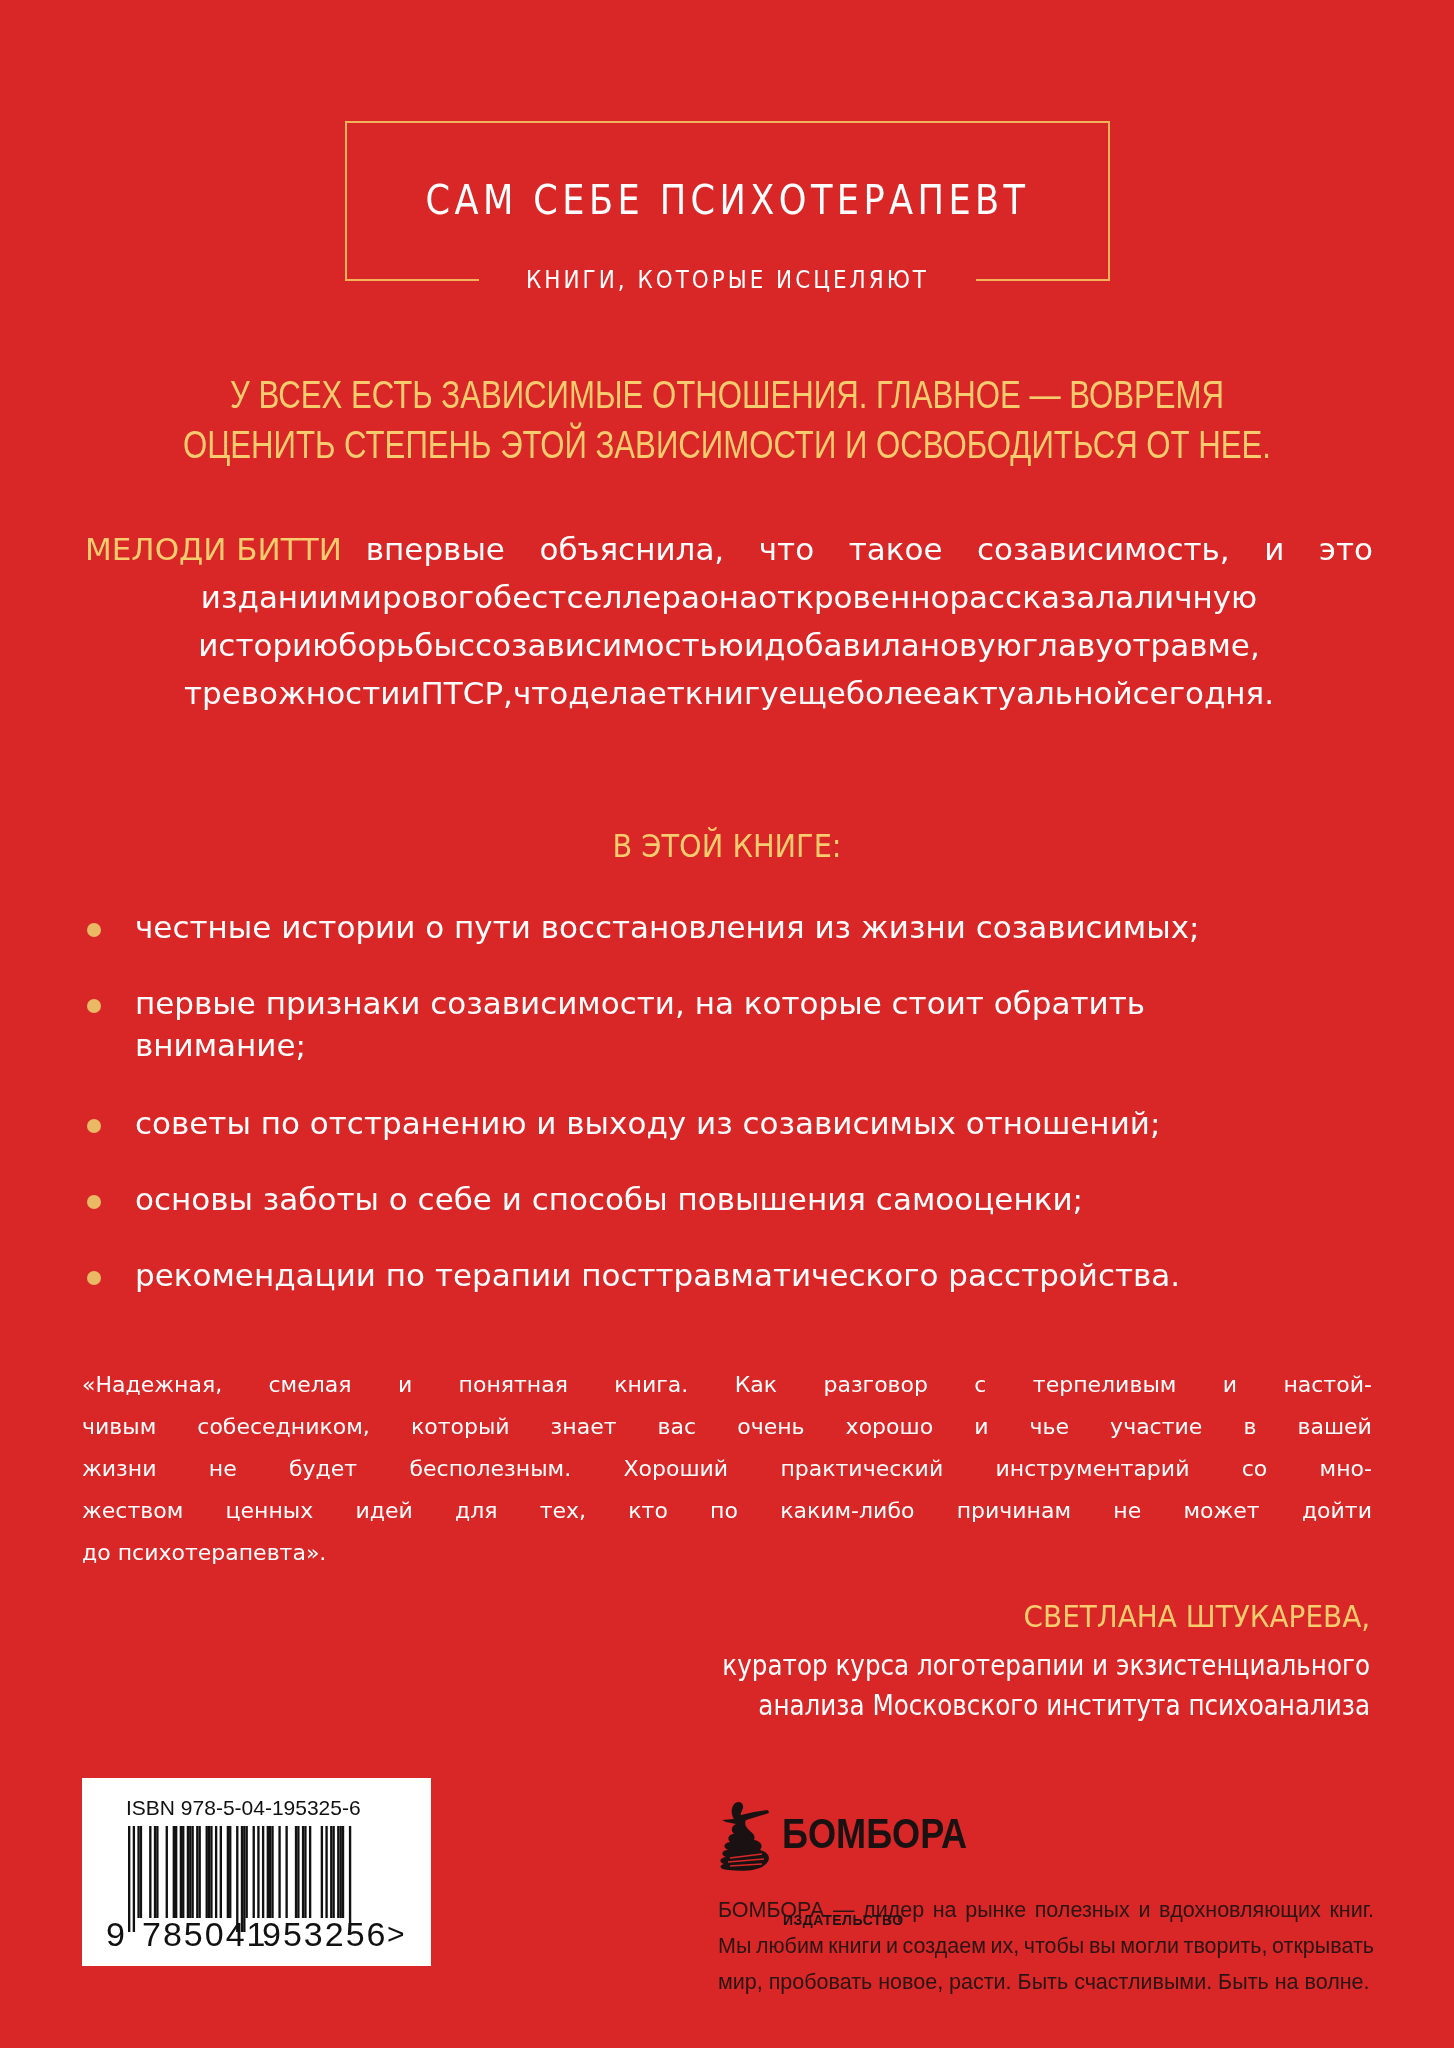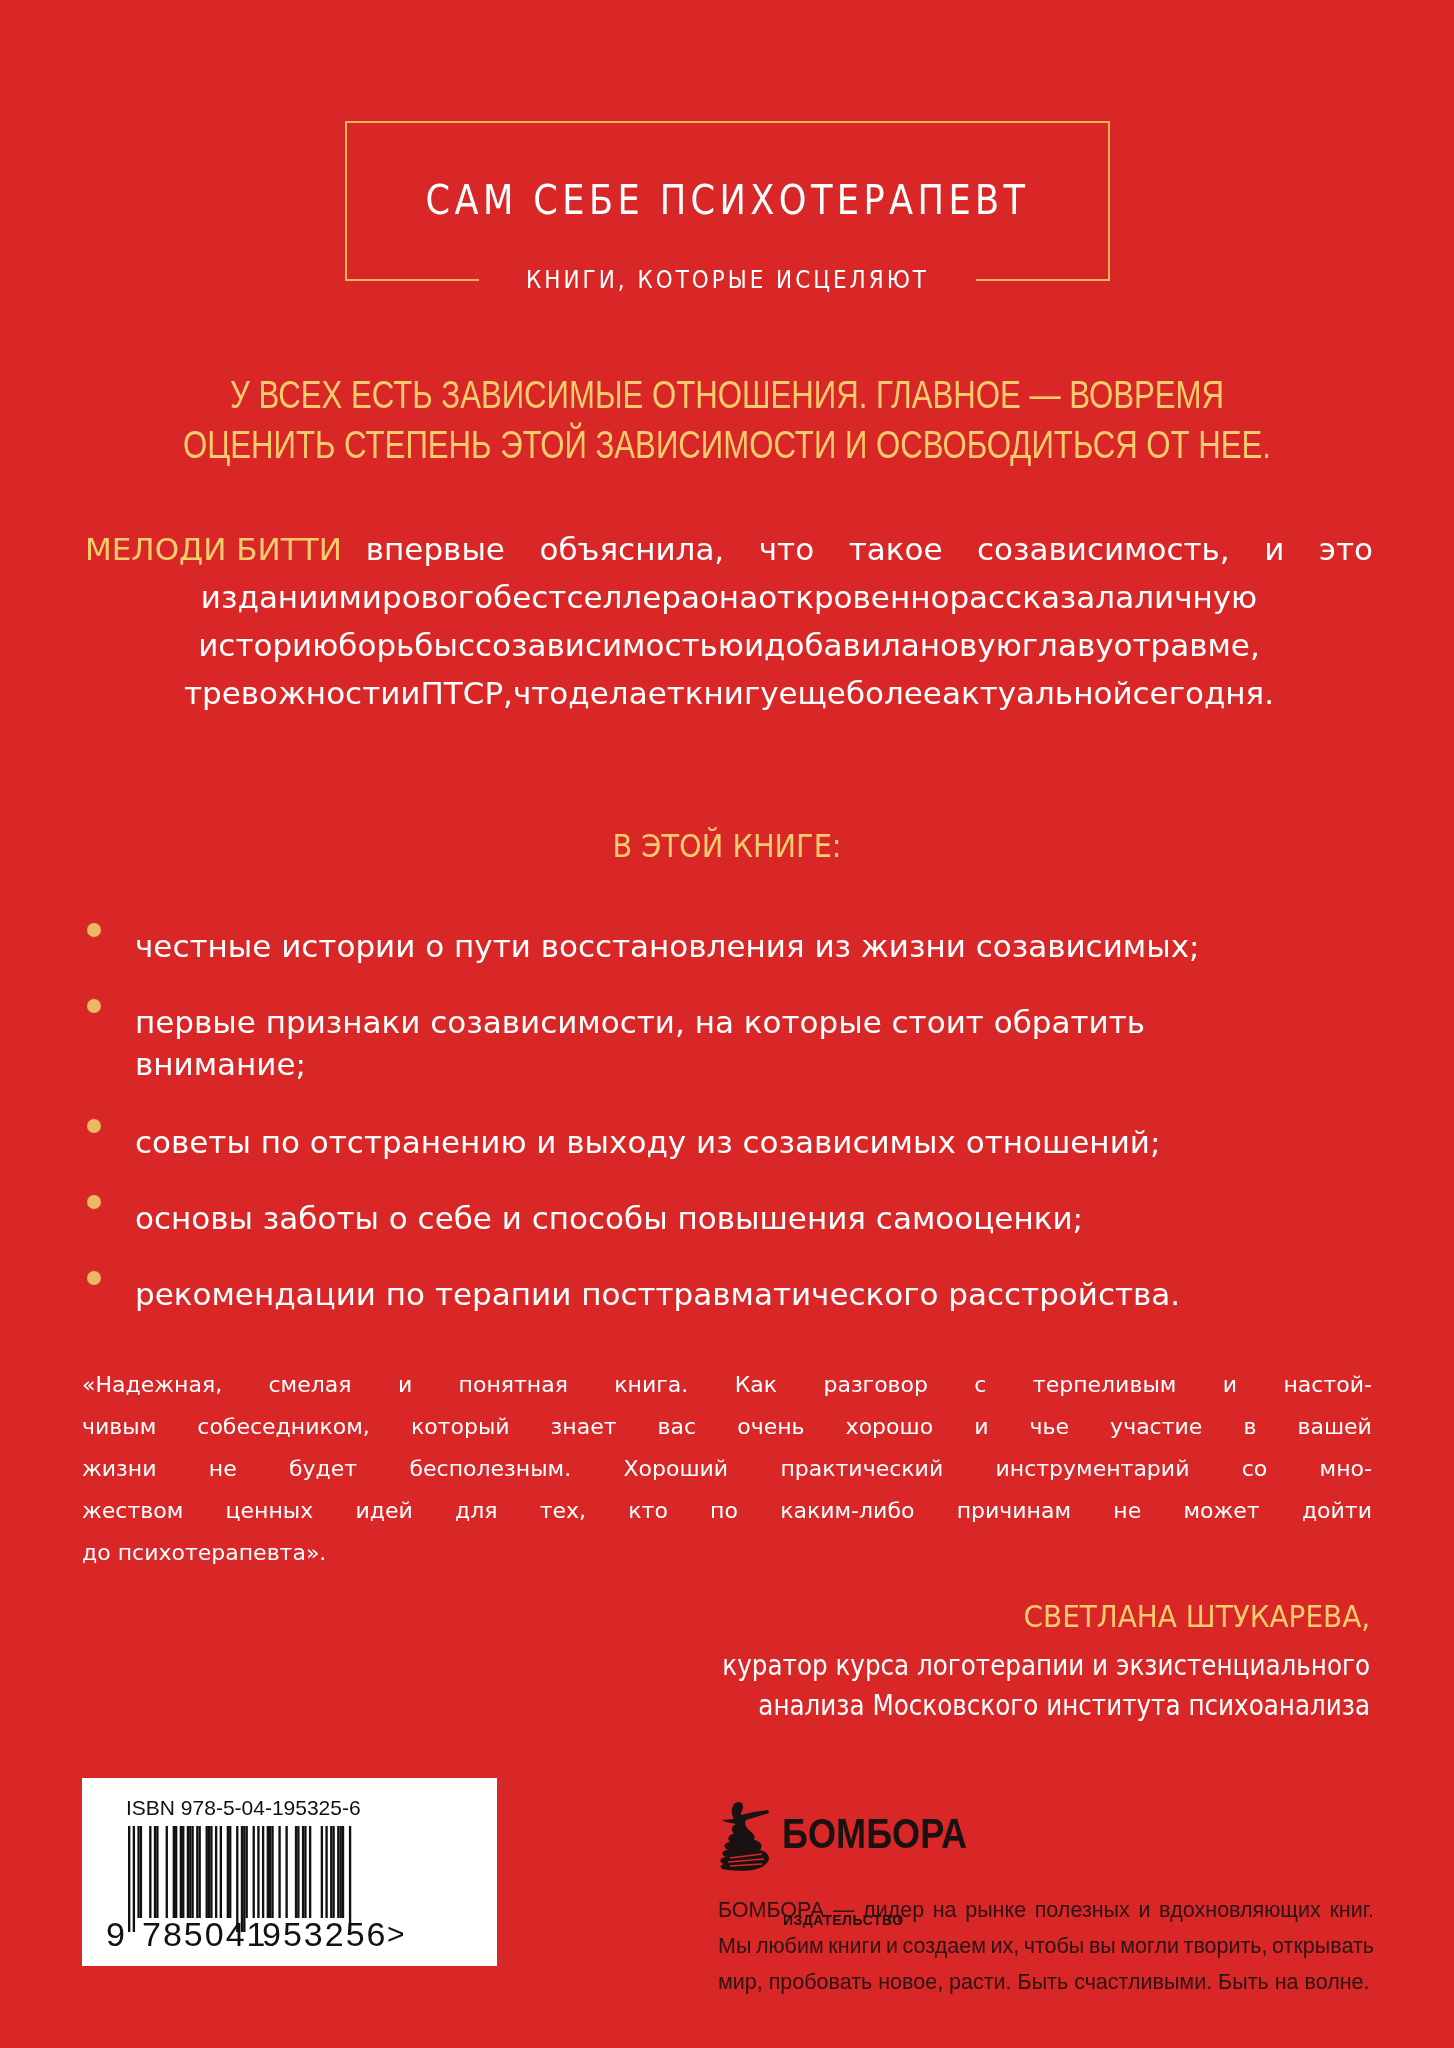--- a/index.html
+++ b/index.html
@@ -73,21 +73,20 @@
   .list-item { position: absolute; left: 0; width: 1300px; }
   .bullet {
     position: absolute; left: 2px; width: 14px; height: 14px;
     border-radius: 50%; background: #E9B964;
   }
   .list-text {
     position: absolute; left: 50px; width: 1240px;
     font-family: "DejaVu Sans", sans-serif;
     font-size: 31px; line-height: 42px; color: #ffffff;
     white-space: nowrap;
-    margin-top: 19px;
   }
 
   
   .quote {
     left: 82px; width: 1290px; top: 1364px;
     font-family: "DejaVu Sans", sans-serif;
     font-size: 22px; line-height: 42px; color: #ffffff;
   }
   .quote-line { display: flex; justify-content: space-between; height: 42px; white-space: nowrap; }
   .quote-line.last { justify-content: flex-start; gap: 10px; }
@@ -102,21 +101,21 @@
   .author-role {
     right: 84px; top: 1646px; text-align: right;
     font-family: "DejaVu Sans", sans-serif;
     font-size: 28px; line-height: 40px; color: #ffffff;
     transform: scaleX(0.88); transform-origin: right top;
     white-space: nowrap;
   }
 
   
   .isbn-box {
-    left: 82px; top: 1778px; width: 415px; height: 188px;
+    left: 82px; top: 1778px; width: 349px; height: 188px;
     background: #ffffff;
   }
   .isbn-text {
     position: absolute; left: 44px; top: 18px;
     font-family: "Liberation Sans", sans-serif;
     font-size: 21px; line-height: 24px; color: #111;
     white-space: nowrap;
   }
   .barcode { position: absolute; left: 0; top: 0; }
   .isbn-digit {

